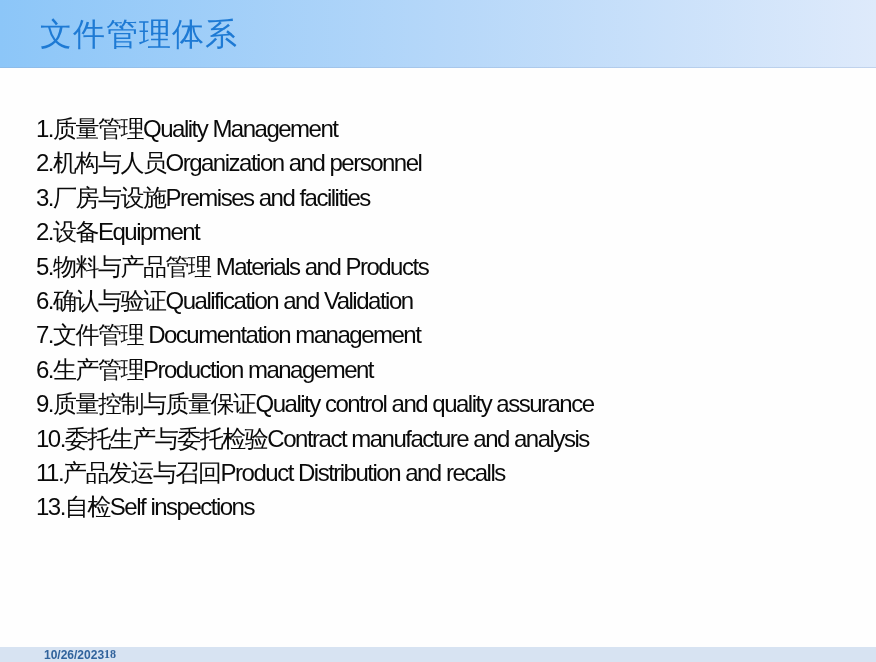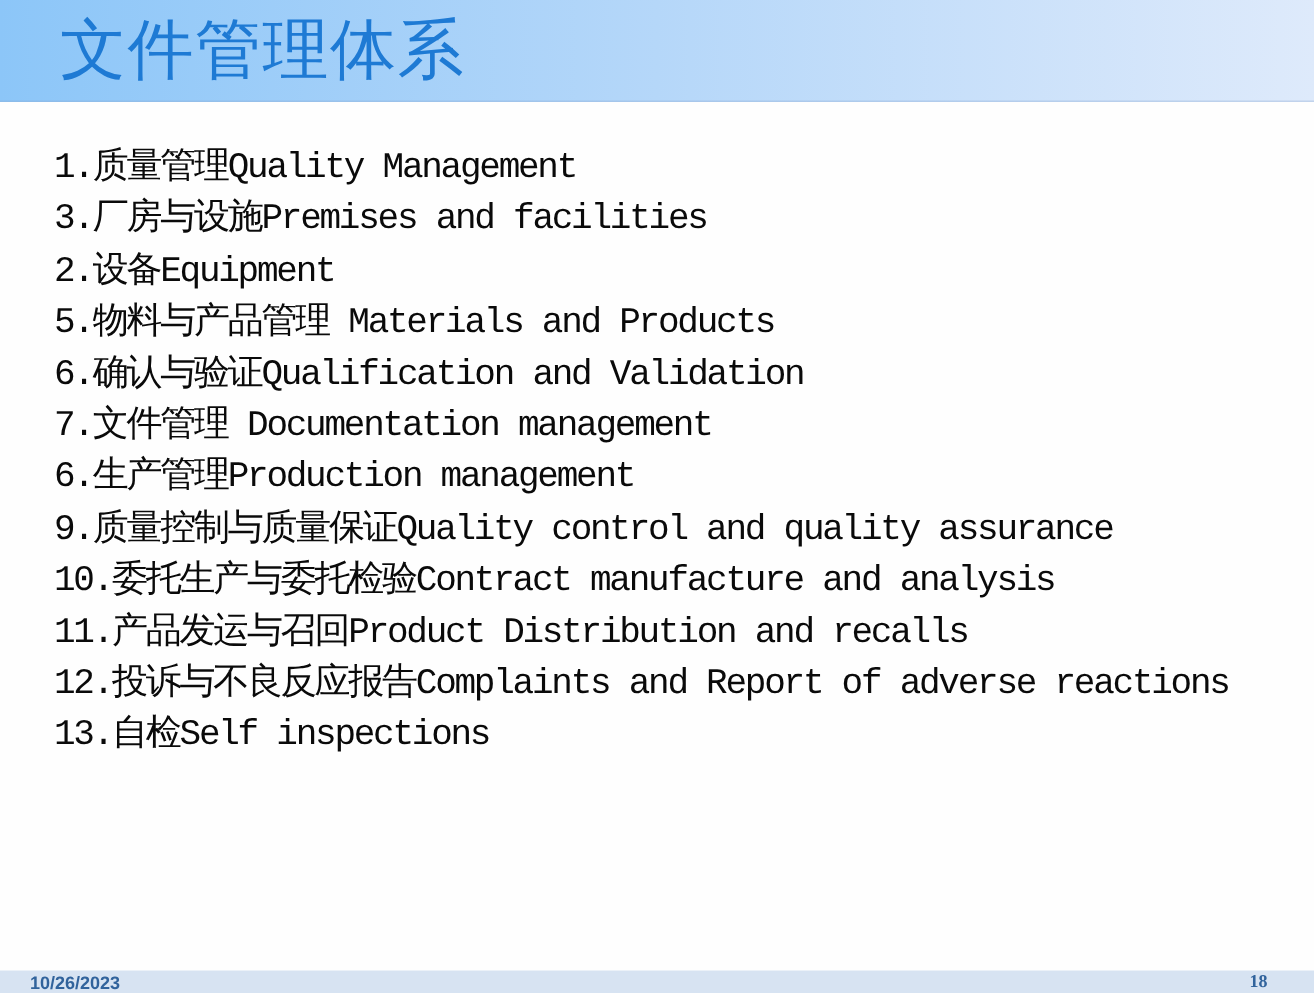--- a/index.html
+++ b/index.html
@@ -25,82 +25,82 @@
       var(--header-mid, #B5D7F9) 50%,
       var(--header-end, #DEEAFB) 100%);
     border-bottom: 1px solid rgba(140, 170, 210, 0.35);
   }
 
   .title {
     position: absolute;
     left: 40px;
     top: 12px;
     font-family: "DejaVu Serif", serif;
-    font-size: 44px;
+    font-size: 32px;
     line-height: 44px;
     letter-spacing: 1px;
     color: var(--title-color, #1E7AD4);
     white-space: nowrap;
   }
 
   
   .list {
     position: absolute;
     left: 36px;
-    top: 96px;
-    font-family: Liberation Mono, monospace;
+    top: 112px;
+    font-family: Liberation Sans, sans-serif;
     font-size: 24px;
     letter-spacing: -1.5px;
     color: var(--body-text, #0A0A0A);
   }
   .list-item {
     height: 34.4px;
     line-height: 34.4px;
     white-space: nowrap;
   }
 
   
   .footer {
     position: absolute;
     left: 0; bottom: 0;
     width: 100%;
     height: 15px;
     background: var(--footer-bar, #D7E3F2);
     display: flex;
     align-items: center;
-    justify-content: space-between;
     font-family: "Liberation Sans", sans-serif;
     font-size: 12px;
     font-weight: bold;
     color: var(--footer-text, #31639C);
+    padding-left: 24px;
   }
   .footer-date { padding-left: 20px; }
   .footer-page { padding-right: 31px; font-family: Liberation Serif, serif; }
 </style>
 </head>
 <body>
 
 <div class="slide">
 
   <div class="header">
     <div class="title">文件管理体系</div>
   </div>
 
   <div class="list">
     <div class="list-item">1.质量管理Quality Management</div>
+    <div class="list-item">2.机构与人员Organization and personnel</div>
     <div class="list-item">3.厂房与设施Premises and facilities</div>
     <div class="list-item">2.设备Equipment</div>
     <div class="list-item">5.物料与产品管理 Materials and Products</div>
     <div class="list-item">6.确认与验证Qualification and Validation</div>
     <div class="list-item">7.文件管理 Documentation management</div>
     <div class="list-item">6.生产管理Production management</div>
     <div class="list-item">9.质量控制与质量保证Quality control and quality assurance</div>
     <div class="list-item">10.委托生产与委托检验Contract manufacture and analysis</div>
     <div class="list-item">11.产品发运与召回Product Distribution and recalls</div>
-    <div class="list-item">12.投诉与不良反应报告Complaints and Report of adverse reactions</div>
     <div class="list-item">13.自检Self inspections</div>
   </div>
 
   <div class="footer">
     <span class="footer-date">10/26/2023</span>
     <span class="footer-page">18</span>
   </div>
 
 </div>
 

